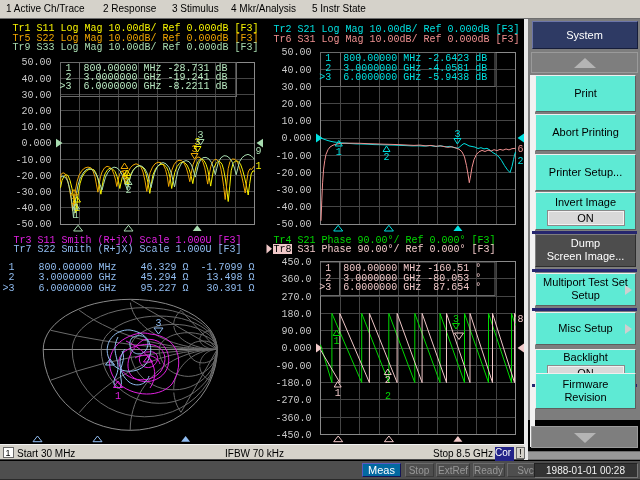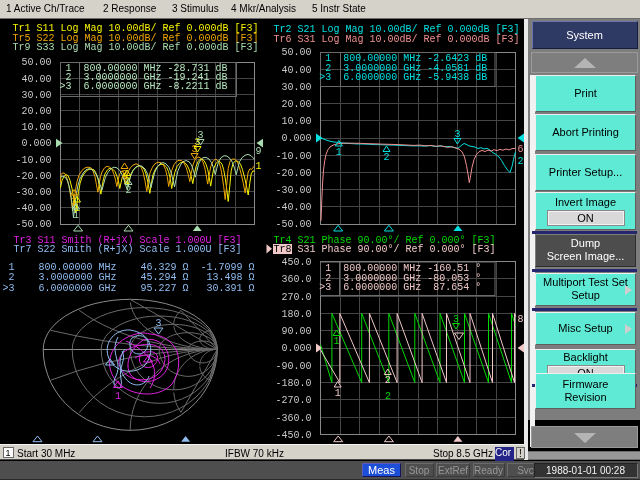--- a/index.html
+++ b/index.html
@@ -279,18 +279,18 @@
 </div>
 <div class="statusbar">
  <div style="position:absolute;left:2.5px;top:2px;width:11px;height:11px;background:#fff;border:1px solid #6a6a6a;text-align:center;line-height:10px;font-size:9px">1</div>
  <span style="position:absolute;left:17px;top:3px">Start 30 MHz</span>
  <span style="position:absolute;left:225px;top:3px">IFBW 70 kHz</span>
  <span style="position:absolute;left:433px;top:3px">Stop 8.5 GHz</span>
  <div style="position:absolute;left:495px;top:2px;width:19px;height:16px;background:#232388;color:#fff;text-align:left;line-height:12px;font-size:10px">Cor</div>
  <div style="position:absolute;left:516px;top:2px;width:9px;height:12px;border:1px solid #6a6a6a;text-align:center;line-height:11px;font-size:10px">!</div>
 </div>
 <div class="taskbar" style="opacity:0.999">
- <div style="position:absolute;left:362px;top:2px;width:39px;height:14px;background:#1d4ed8;border:1px solid #5a5ac0;border-right-color:#141456;border-bottom-color:#141456;color:#fff;text-align:center;line-height:12px;font-size:11px">Meas</div>
+ <div style="position:absolute;left:362px;top:2px;width:39px;height:14px;background:#0369a1;border:1px solid #5a5ac0;border-right-color:#141456;border-bottom-color:#141456;color:#fff;text-align:center;line-height:12px;font-size:11px">Meas</div>
  <div class="tfield" style="left:404.5px;width:29px">Stop</div>
  <div class="tfield" style="left:436px;width:34px">ExtRef</div>
  <div class="tfield" style="left:472.5px;width:32px">Ready</div>
  <div class="tfield" style="left:507px;width:37px">Svc</div>
  <div style="position:absolute;left:533.5px;top:1.5px;width:104px;height:15px;background:#333;border:1px solid #222;border-right-color:#777;border-bottom-color:#777;color:#f2f2f2;text-align:center;line-height:14px;font-size:10px">1988-01-01 00:28</div>
 </div>
 </body></html>

